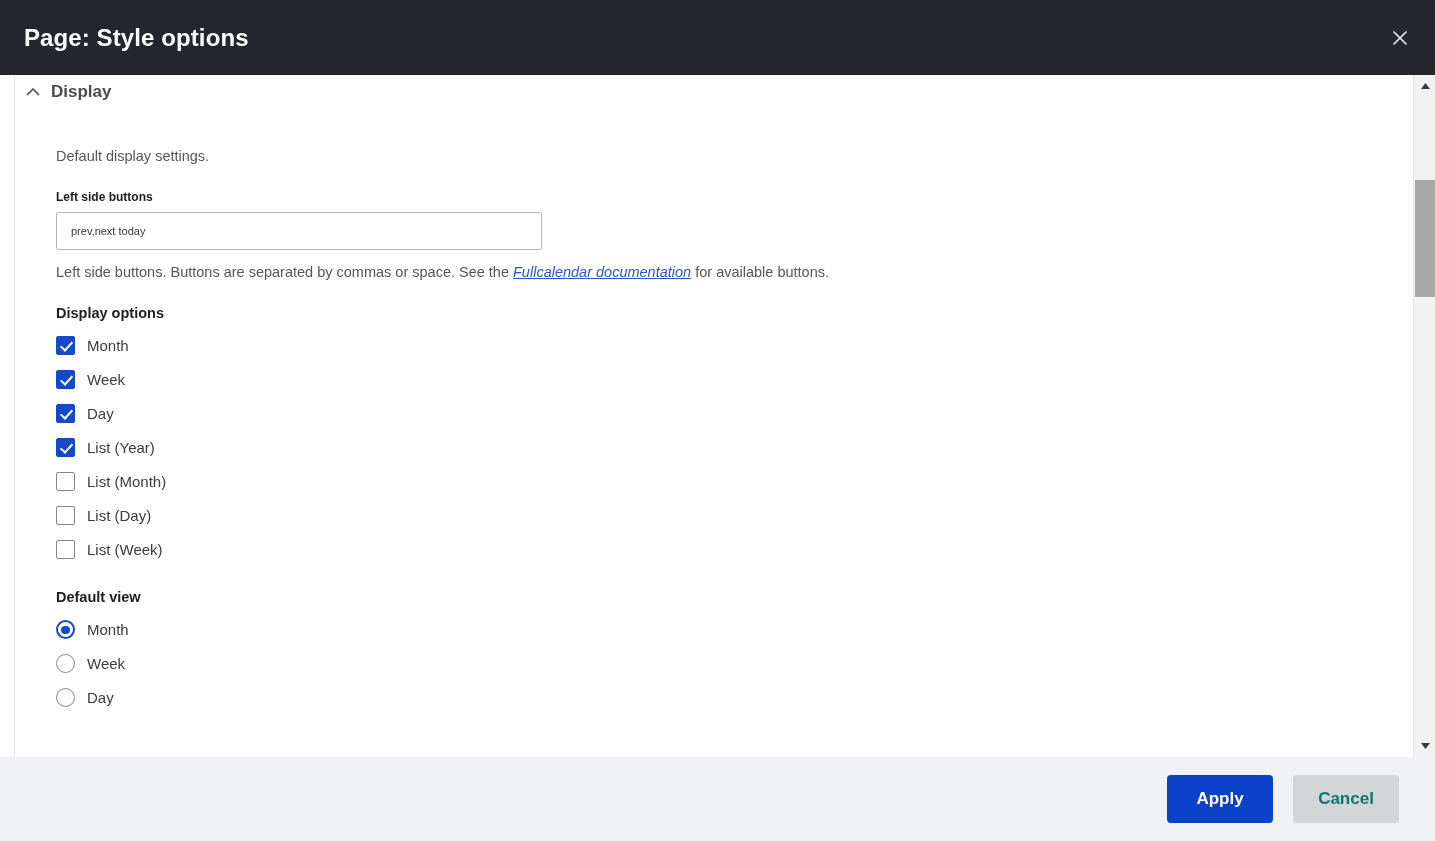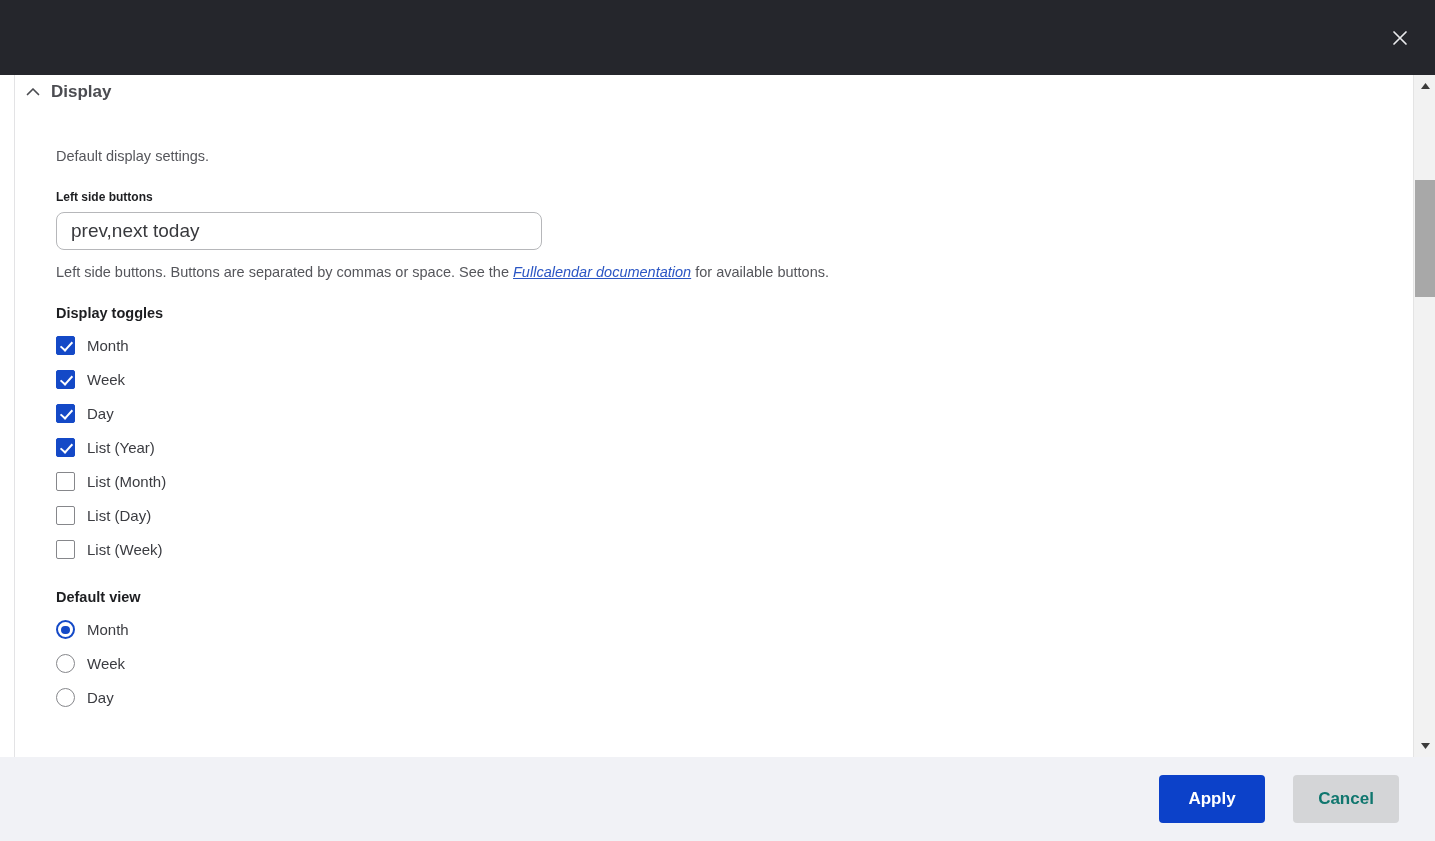--- a/index.html
+++ b/index.html
@@ -104,24 +104,24 @@
     font-weight: bold;
     color: #1d1e21;
     margin: 24px 0 8px 0;
     line-height: 1.2;
   }
 
   .text-input {
     width: 486px;
     height: 38px;
     border: 1px solid #b6b7ba;
-    border-radius: 8px;
+    border-radius: 2px;
     background: #ffffff;
     font-family: "Liberation Sans", sans-serif;
-    font-size: 19px;
+    font-size: 11px;
     color: #38393d;
     padding: 0 14px;
     outline: none;
   }
 
   .help {
     font-size: 14.5px;
     color: #55565b;
     margin: 13px 0 0 0;
     line-height: 1.3;
@@ -225,21 +225,21 @@
   
   .footer {
     position: absolute;
     left: 0; top: 757px;
     width: 1435px; height: 84px;
     background: #f1f2f6;
     display: flex;
     align-items: center;
     justify-content: flex-end;
     padding-right: 36px;
-    gap: 28px;
+    gap: 20px;
   }
   .btn {
     height: 48px;
     min-width: 106px;
     border: none;
     border-radius: 4px;
     font-family: "Liberation Sans", sans-serif;
     font-size: 17px;
     font-weight: bold;
     cursor: pointer;
@@ -247,20 +247,21 @@
   }
   .btn-primary { background: #0c41c9; color: #ffffff; }
   .btn-secondary { background: #d4d5d7; color: #0f766e; }
 </style>
 </head>
 <body>
 
 <div class="app">
 
   <div class="titlebar">
+    <div class="titlebar-title">Page: Style options</div>
     <button class="close-btn">
       <svg width="18" height="18" viewBox="0 0 18 18" aria-hidden="true">
         <path d="M3 3 L15 15 M15 3 L3 15" stroke="#e9e9ec" stroke-width="1.7" fill="none" stroke-linecap="round"></path>
       </svg>
     </button>
   </div>
 
   <div class="content-wrap">
     <div class="left-rail"></div>
 
@@ -278,21 +279,21 @@
       <div class="section-body">
 
         <p class="desc">Default display settings.</p>
 
         
         <div class="field-label">Left side buttons</div>
         <input class="text-input" type="text" value="prev,next today" placeholder="" style="">
         <p class="help"><span>Left side buttons. Buttons are separated by commas or space. See the </span><a href="#">Fullcalendar documentation</a><span> for available buttons.</span></p>
 
         
-        <div class="group-label">Display toggles</div>
+        <div class="group-label">Display options</div>
         <div id="toggles">
             <div class="opt-row">
               <span class="cb on"></span>
               <span class="opt-label">Month</span>
             </div>
             <div class="opt-row">
               <span class="cb on"></span>
               <span class="opt-label">Week</span>
             </div>
             <div class="opt-row">

